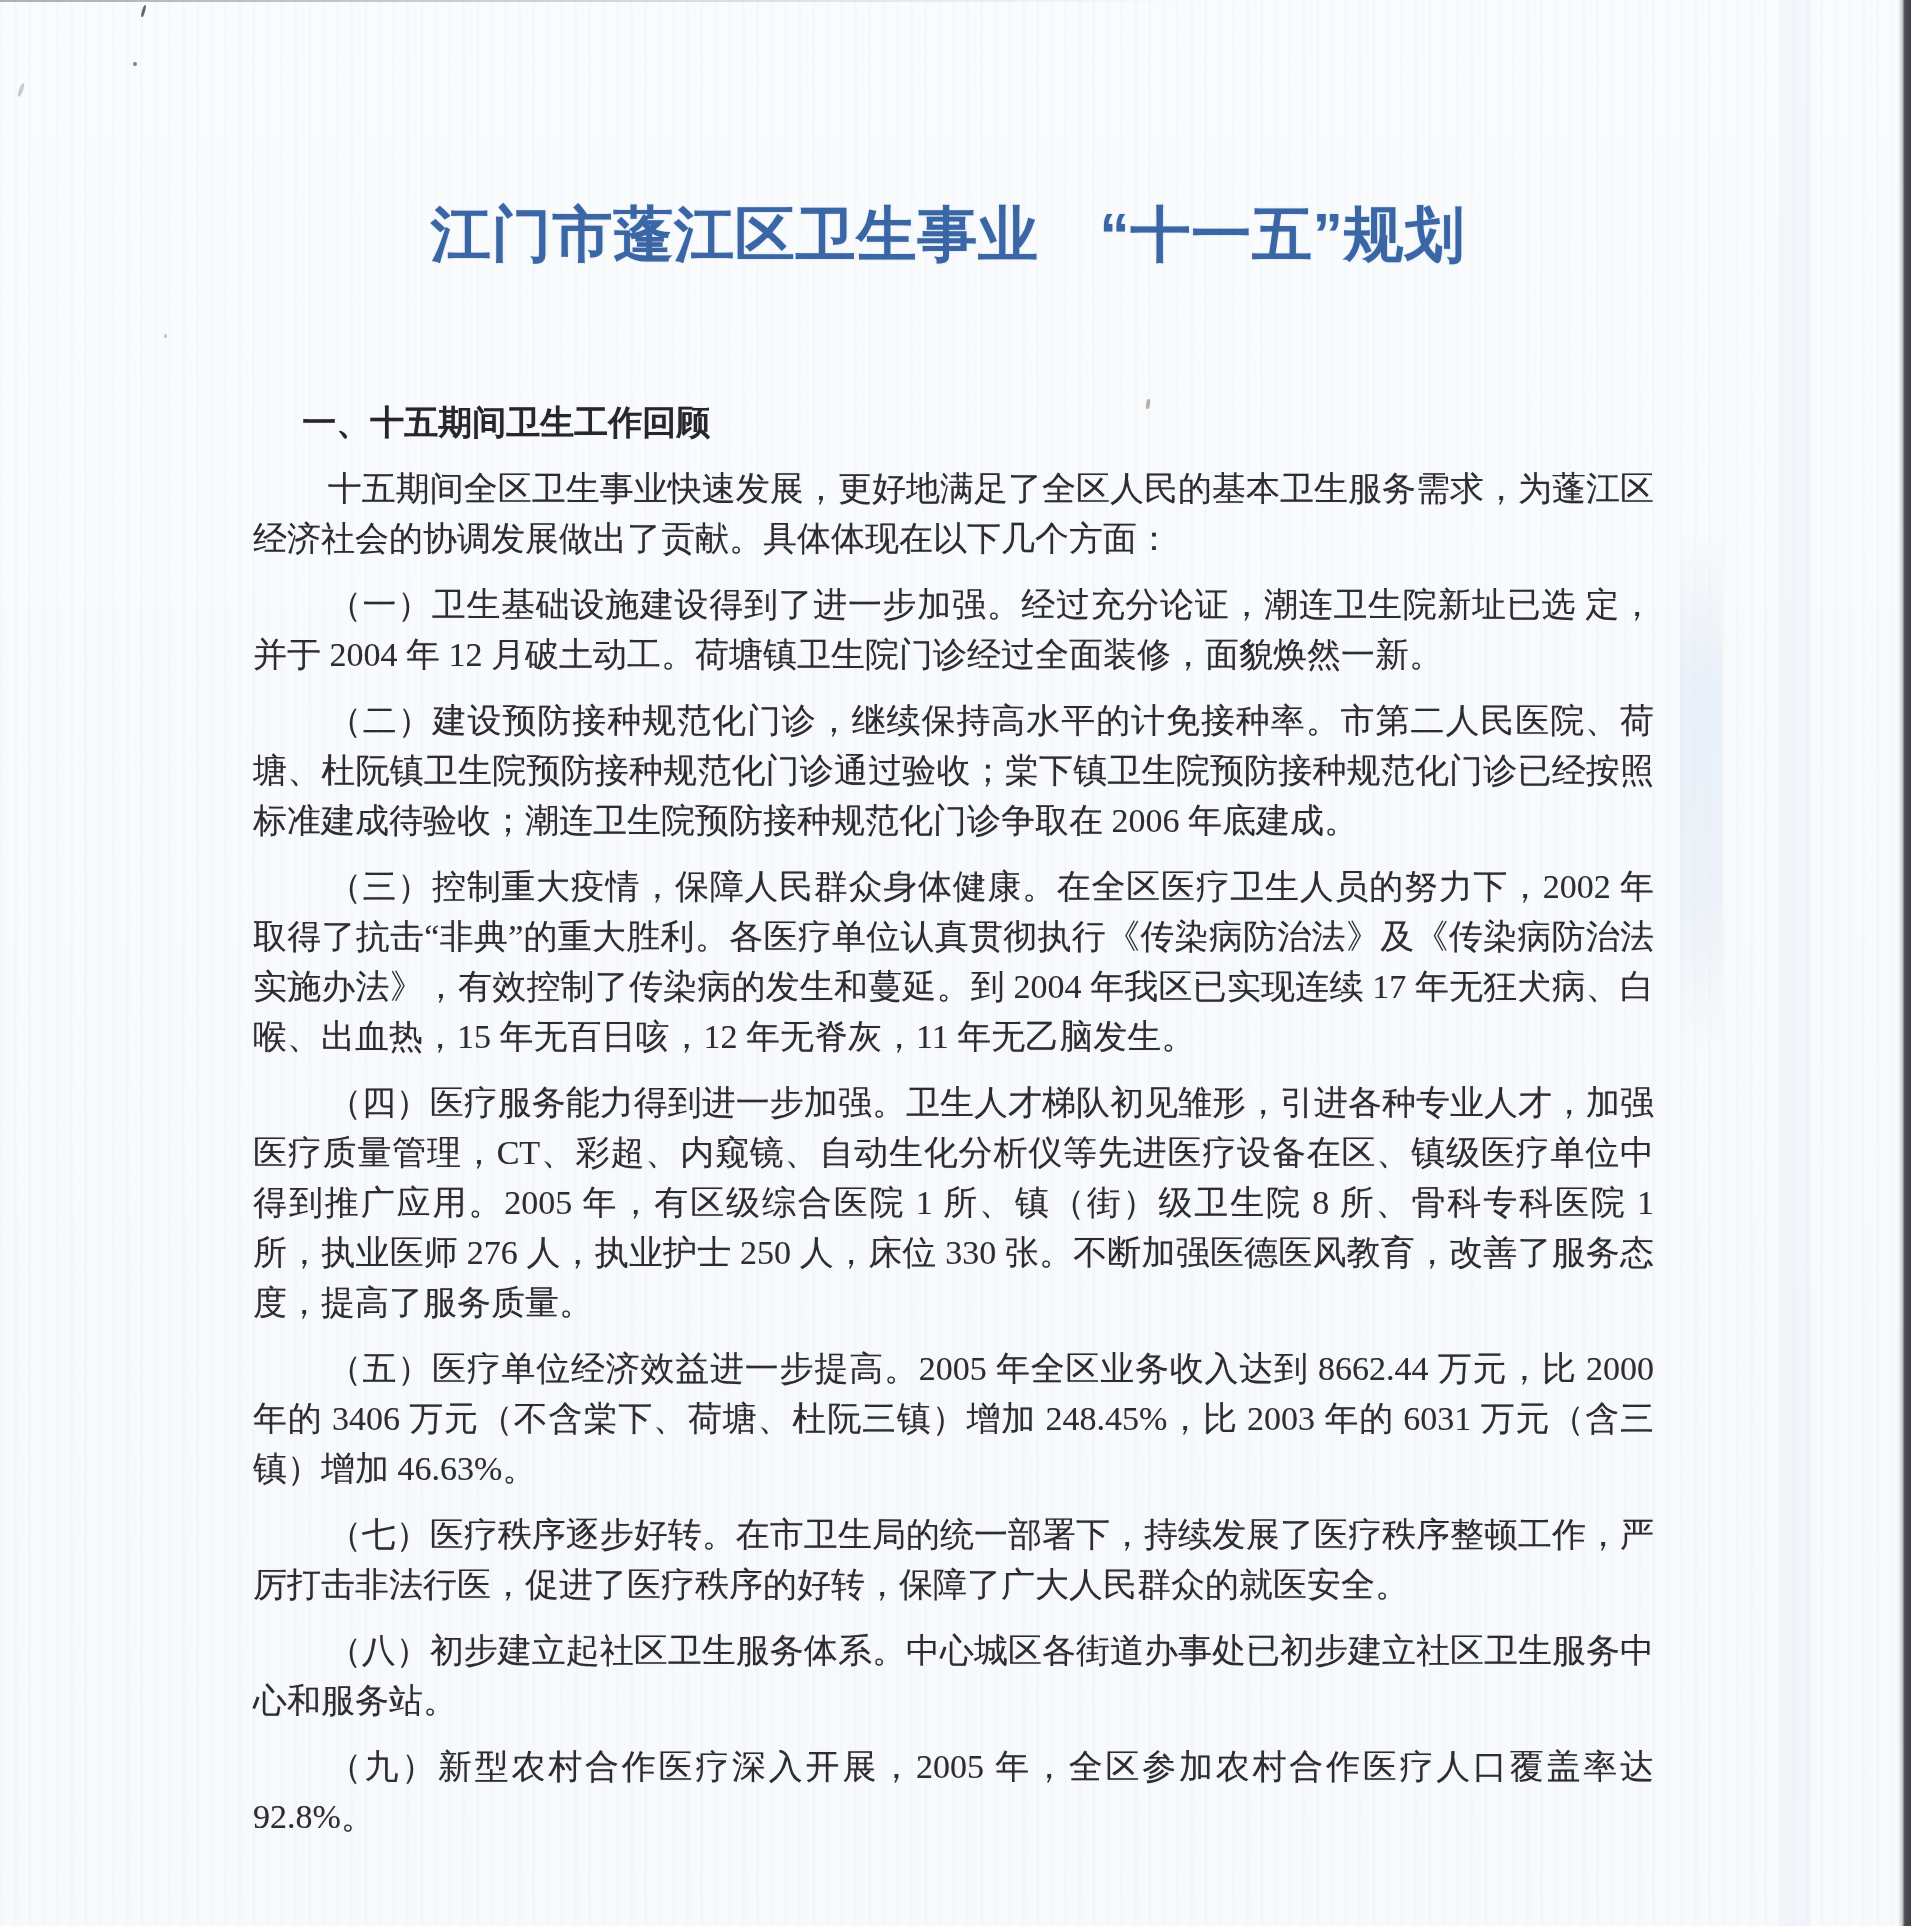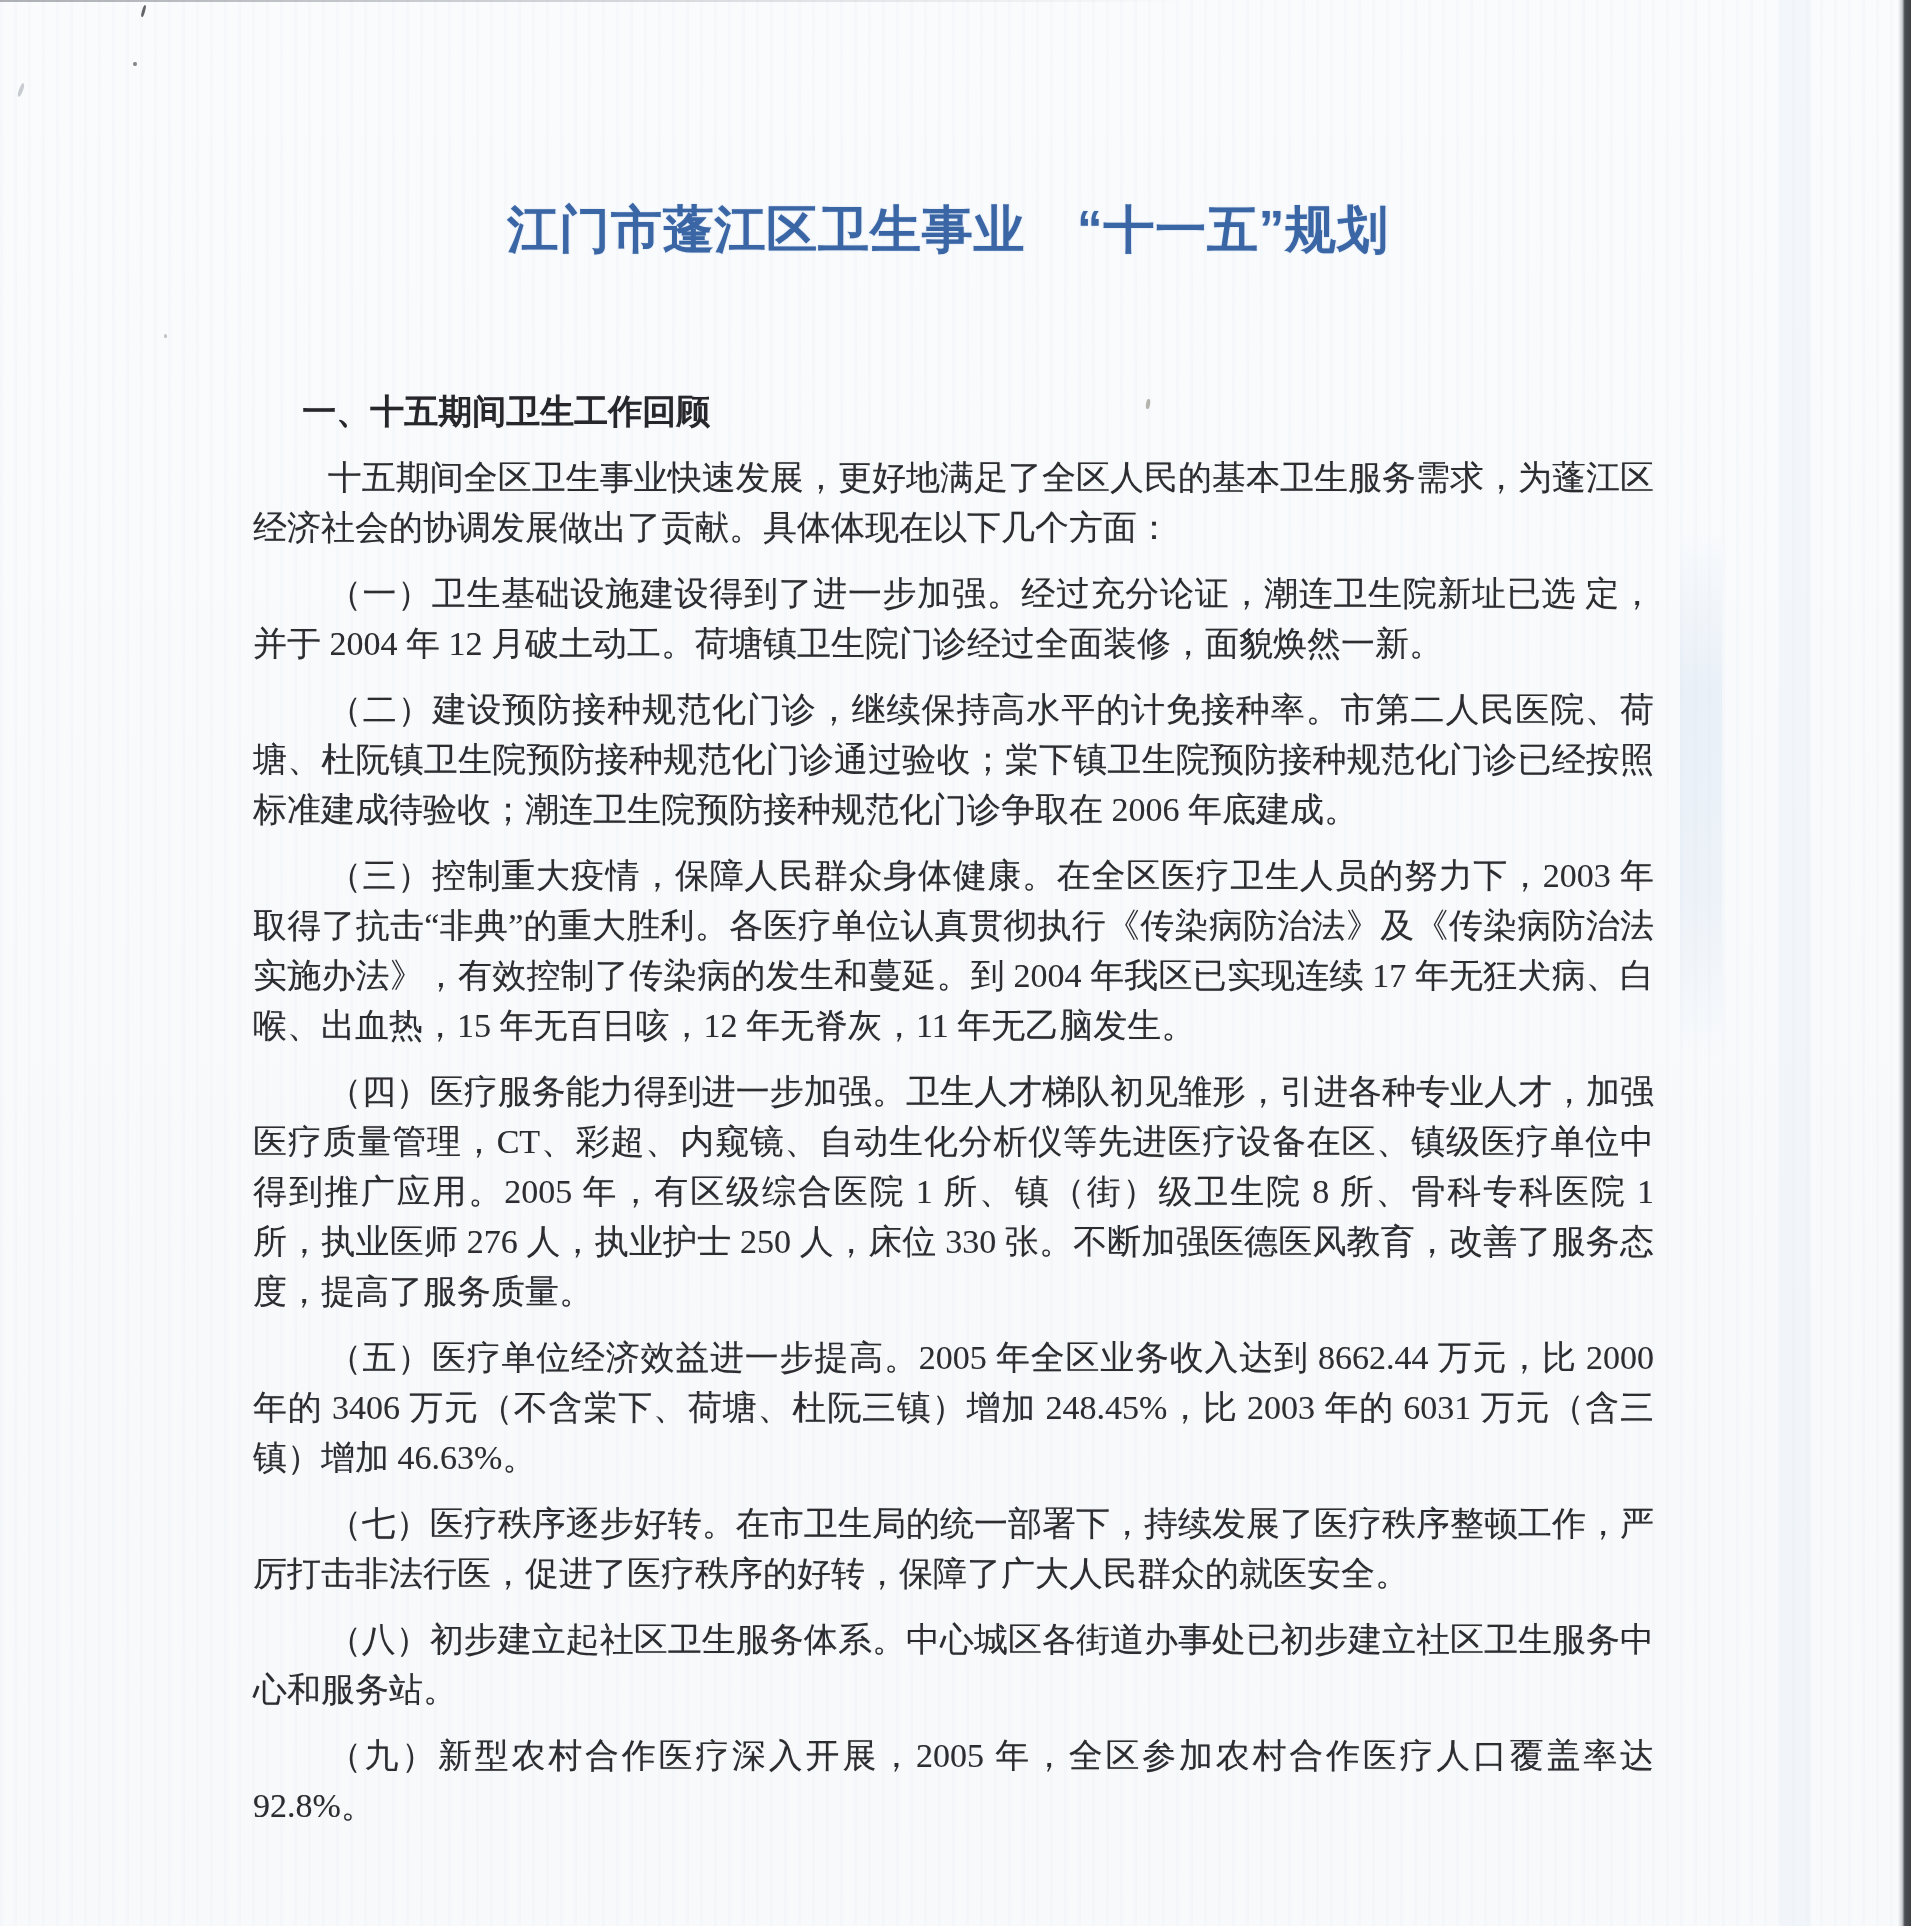--- a/index.html
+++ b/index.html
@@ -20,21 +20,21 @@
         rgba(255,255,255,0) 2.7px, rgba(255,255,255,0) 14px),
       linear-gradient(180deg, #f9fbfd 0%, #f7f9fb 55%, #f8fafc 100%);
   }
 
   
   .title {
     margin: 0 23px 127px 0;
     text-align: center;
     font-family: "Liberation Sans", "DejaVu Sans", sans-serif;
     font-weight: 700;
-    font-size: 51px;
+    font-size: 60px;
     line-height: 1.18;
     letter-spacing: 0.8px;
     color: #3a66a6;
     text-shadow: 0 0 1.5px rgba(58,102,166,0.35);
     padding-left: 8px;
   }
 
   
   .content {
     width: 1433px;
@@ -91,21 +91,21 @@
 
   <h1 class="title">江门市蓬江区卫生事业　“十一五”规划</h1>
 
   <div class="content">
 
     <h2>一、十五期间卫生工作回顾</h2>
 
     <p>十五期间全区卫生事业快速发展，更好地满足了全区人民的基本卫生服务需求，为蓬江区经济社会的协调发展做出了贡献。具体体现在以下几个方面：</p>
     <p>（一）卫生基础设施建设得到了进一步加强。经过充分论证，潮连卫生院新址已选 定，并于 2004 年 12 月破土动工。荷塘镇卫生院门诊经过全面装修，面貌焕然一新。</p>
     <p>（二）建设预防接种规范化门诊，继续保持高水平的计免接种率。市第二人民医院、荷塘、杜阮镇卫生院预防接种规范化门诊通过验收；棠下镇卫生院预防接种规范化门诊已经按照标准建成待验收；潮连卫生院预防接种规范化门诊争取在 2006 年底建成。</p>
-    <p>（三）控制重大疫情，保障人民群众身体健康。在全区医疗卫生人员的努力下，2003 年取得了抗击“非典”的重大胜利。各医疗单位认真贯彻执行《传染病防治法》及《传染病防治法实施办法》，有效控制了传染病的发生和蔓延。到 2004 年我区已实现连续 17 年无狂犬病、白喉、出血热，15 年无百日咳，12 年无脊灰，11 年无乙脑发生。</p>
+    <p>（三）控制重大疫情，保障人民群众身体健康。在全区医疗卫生人员的努力下，2002 年取得了抗击“非典”的重大胜利。各医疗单位认真贯彻执行《传染病防治法》及《传染病防治法实施办法》，有效控制了传染病的发生和蔓延。到 2004 年我区已实现连续 17 年无狂犬病、白喉、出血热，15 年无百日咳，12 年无脊灰，11 年无乙脑发生。</p>
     <p>（四）医疗服务能力得到进一步加强。卫生人才梯队初见雏形，引进各种专业人才，加强医疗质量管理，CT、彩超、内窥镜、自动生化分析仪等先进医疗设备在区、镇级医疗单位中得到推广应用。2005 年，有区级综合医院 1 所、镇（街）级卫生院 8 所、骨科专科医院 1 所，执业医师 276 人，执业护士 250 人，床位 330 张。不断加强医德医风教育，改善了服务态度，提高了服务质量。</p>
     <p>（五）医疗单位经济效益进一步提高。2005 年全区业务收入达到 8662.44 万元，比 2000 年的 3406 万元（不含棠下、荷塘、杜阮三镇）增加 248.45%，比 2003 年的 6031 万元（含三镇）增加 46.63%。</p>
     <p>（七）医疗秩序逐步好转。在市卫生局的统一部署下，持续发展了医疗秩序整顿工作，严厉打击非法行医，促进了医疗秩序的好转，保障了广大人民群众的就医安全。</p>
     <p>（八）初步建立起社区卫生服务体系。中心城区各街道办事处已初步建立社区卫生服务中心和服务站。</p>
     <p>（九）新型农村合作医疗深入开展，2005 年，全区参加农村合作医疗人口覆盖率达 92.8%。</p>
 
   </div>
 
   <div class="streak s1"></div>
   <div class="streak s2"></div>

